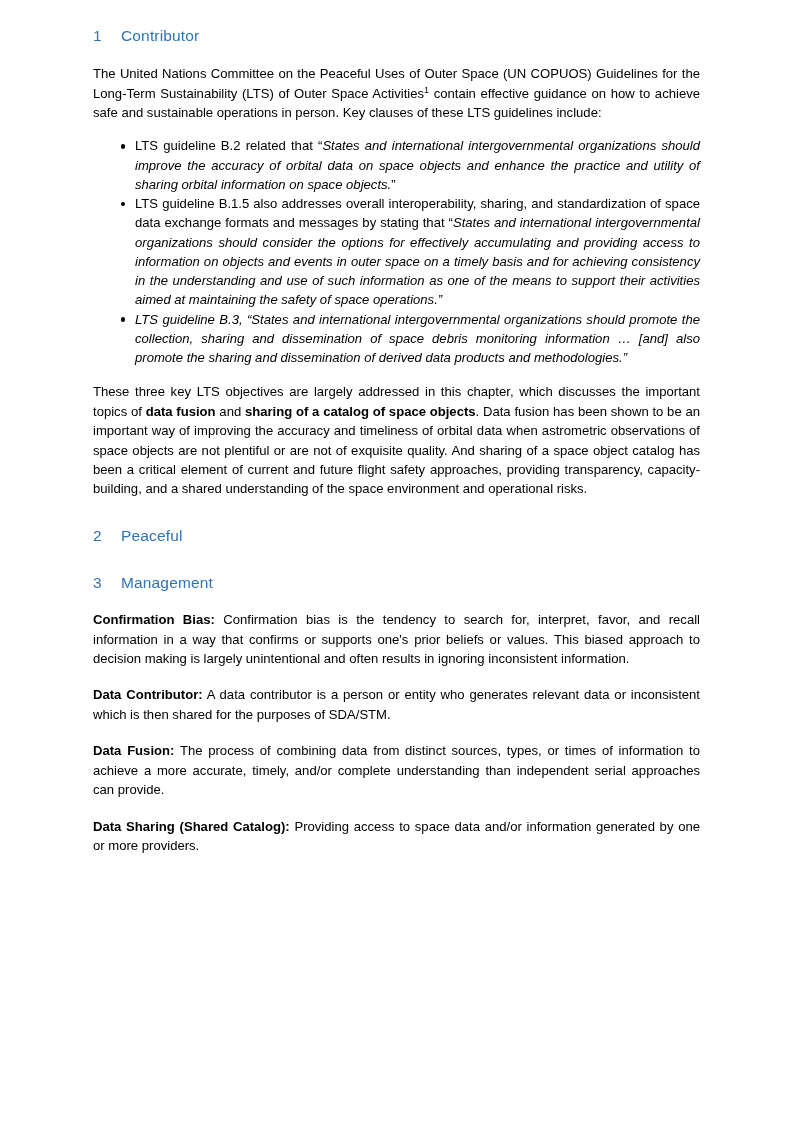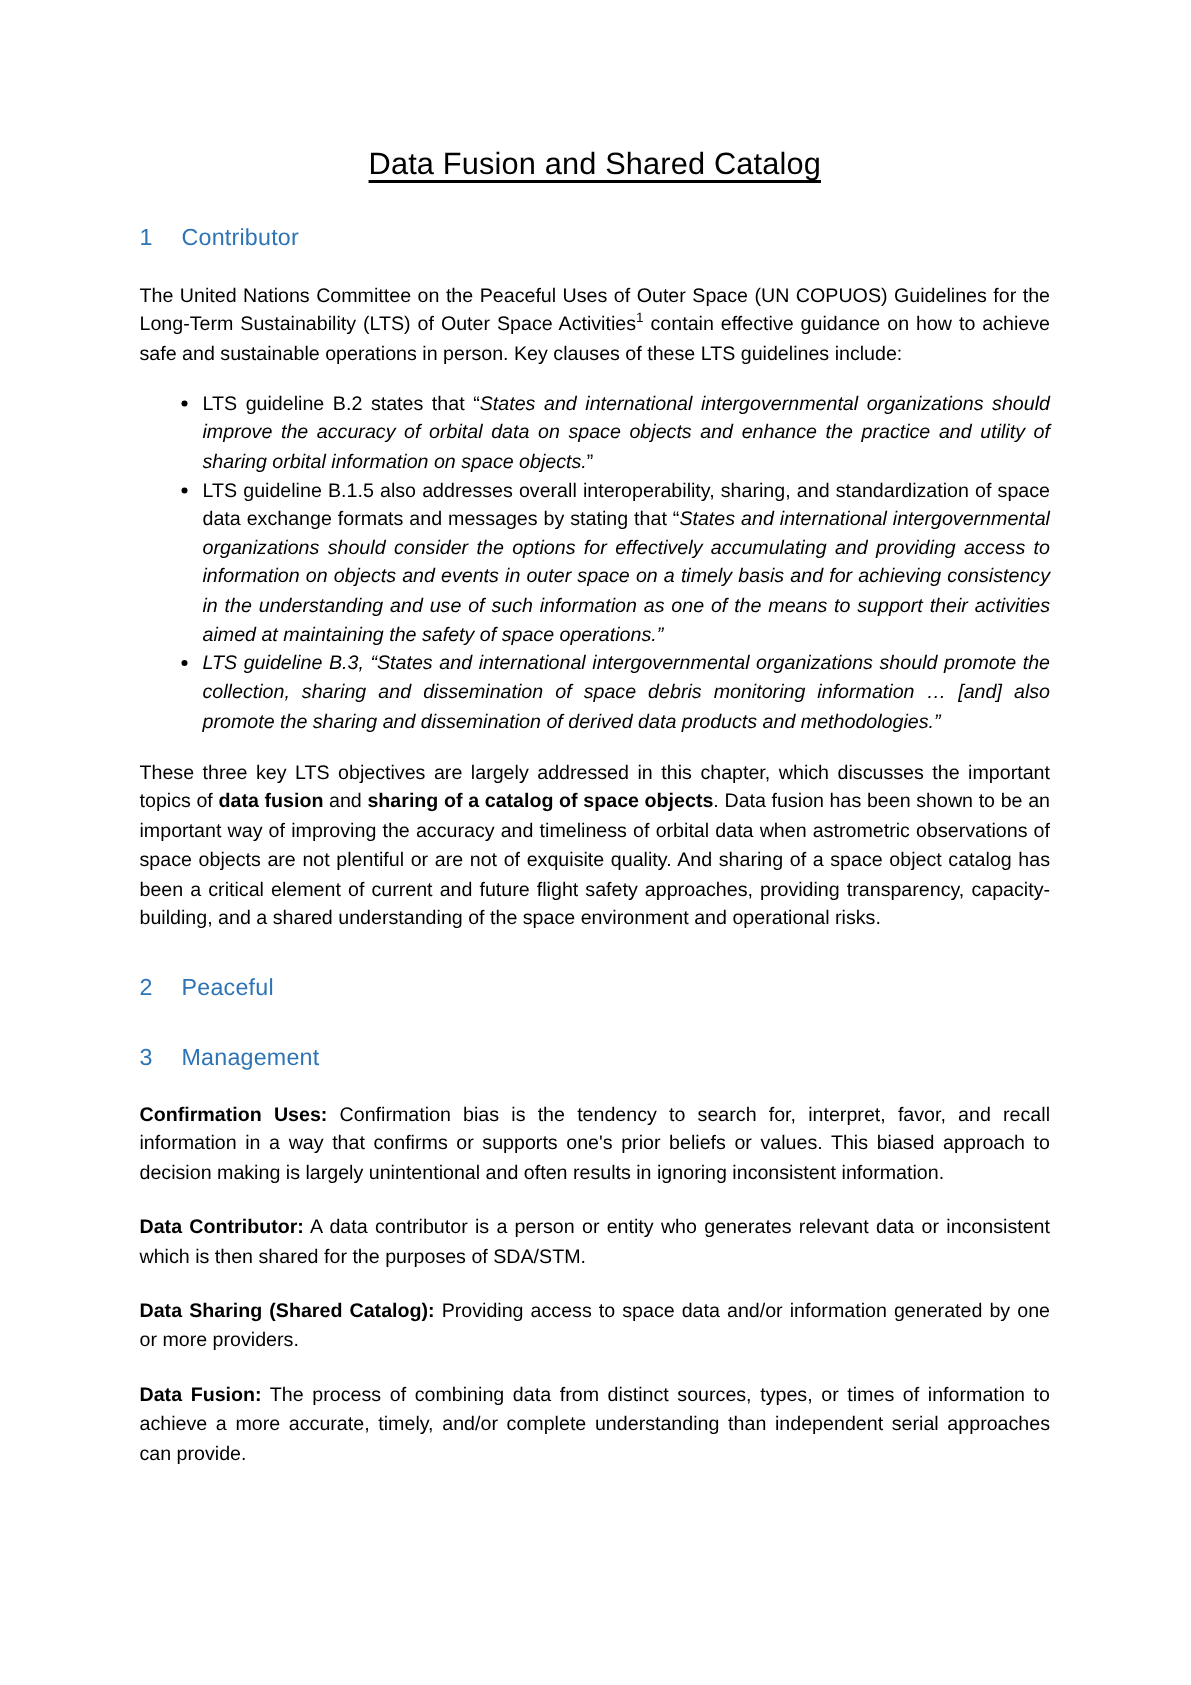--- a/index.html
+++ b/index.html
@@ -113,32 +113,31 @@
     background: #000000;
     border-radius: 50%;
   }
 </style>
 </head>
 <body>
 
 <div class="page">
   <div class="content">
 
-    <h1 class="doc-title"><span class="u">Data Fusion and Shared Catalog</span></h1>
 
     <div class="h1 h1-intro">
       <span class="num">1</span>
       <span>Contributor</span>
     </div>
 
     <p class="body p-gap-intro"><span>The United Nations Committee on the Peaceful Uses of Outer Space (UN COPUOS) Guidelines for the Long-Term Sustainability (LTS) of Outer Space Activities</span><sup class="fn">1</sup><span> contain effective guidance on how to achieve safe and sustainable operations in person.  Key clauses of these LTS guidelines include:</span></p>
 
     <ul class="bullets first">
       <li>
-        <span class="dot"></span><span>LTS guideline B.2 states that “</span><i>States and international intergovernmental organizations should improve the accuracy of orbital data on space objects and enhance the practice and utility of sharing orbital information on space objects.</i><span>”</span>
+        <span class="dot"></span><span>LTS guideline B.2 related that “</span><i>States and international intergovernmental organizations should improve the accuracy of orbital data on space objects and enhance the practice and utility of sharing orbital information on space objects.</i><span>”</span>
       </li>
       <li>
         <span class="dot"></span><span>LTS guideline B.1.5 also addresses overall interoperability, sharing, and standardization of space data exchange formats and messages by stating that “</span><i>States and international intergovernmental organizations should consider the options for effectively accumulating and providing access to information on objects and events in outer space on a timely basis and for achieving consistency in the understanding and use of such information as one of the means to support their activities aimed at maintaining the safety of space operations.”</i><span></span>
       </li>
       <li>
         <span class="dot"></span><span></span><i>LTS guideline B.3, “States and international intergovernmental organizations should promote the collection, sharing and dissemination of space debris monitoring information … [and] also promote the sharing and dissemination of derived data products and methodologies.”</i><span></span>
       </li>
     </ul>
 
     <p class="body p-gap"><span>These three key LTS objectives are largely addressed in this chapter, which discusses the important topics of </span><b>data fusion</b><span> and </span><b>sharing of a catalog of space objects</b><span>. Data fusion has been shown to be an important way of improving the accuracy and timeliness of orbital data when astrometric observations of space objects are not plentiful or are not of exquisite quality.  And sharing of a space object catalog has been a critical element of current and future flight safety approaches, providing transparency, capacity-building, and a shared understanding of the space environment and operational risks.</span></p>
@@ -147,22 +146,22 @@
       <span class="num">2</span>
       <span>Peaceful</span>
     </div>
 
 
     <div class="h1 h1-term">
       <span class="num">3</span>
       <span>Management</span>
     </div>
 
-    <p class="body p-gap-term"><b>Confirmation Uses:</b><span> Confirmation bias is the tendency to search for, interpret, favor, and recall information in a way that confirms or supports one's prior beliefs or values. This biased approach to decision making is largely unintentional and often results in ignoring inconsistent information.</span></p>
+    <p class="body p-gap-term"><b>Confirmation Bias:</b><span> Confirmation bias is the tendency to search for, interpret, favor, and recall information in a way that confirms or supports one's prior beliefs or values. This biased approach to decision making is largely unintentional and often results in ignoring inconsistent information.</span></p>
 
     <p class="body p-gap-term"><b>Data Contributor:</b><span> A data contributor is a person or entity who generates relevant data or inconsistent which is then shared for the purposes of SDA/STM.</span></p>
 
+    <p class="body p-gap-term"><b>Data Fusion:</b><span>  The process of combining data from distinct sources, types, or times of information to achieve a more accurate, timely, and/or complete understanding than independent serial approaches can provide.</span></p>
+
     <p class="body p-gap-term"><b>Data Sharing (Shared Catalog):</b><span> Providing access to space data and/or information generated by one or more providers.</span></p>
-
-    <p class="body p-gap-term"><b>Data Fusion:</b><span>  The process of combining data from distinct sources, types, or times of information to achieve a more accurate, timely, and/or complete understanding than independent serial approaches can provide.</span></p>
 
   </div>
 </div>
 
 </body></html>

